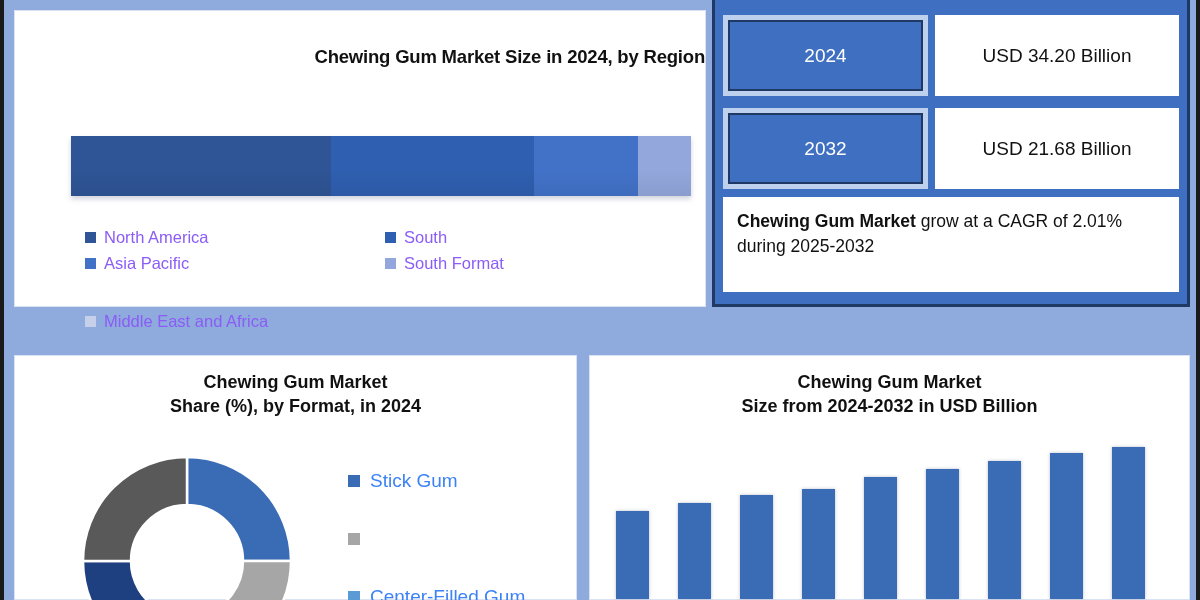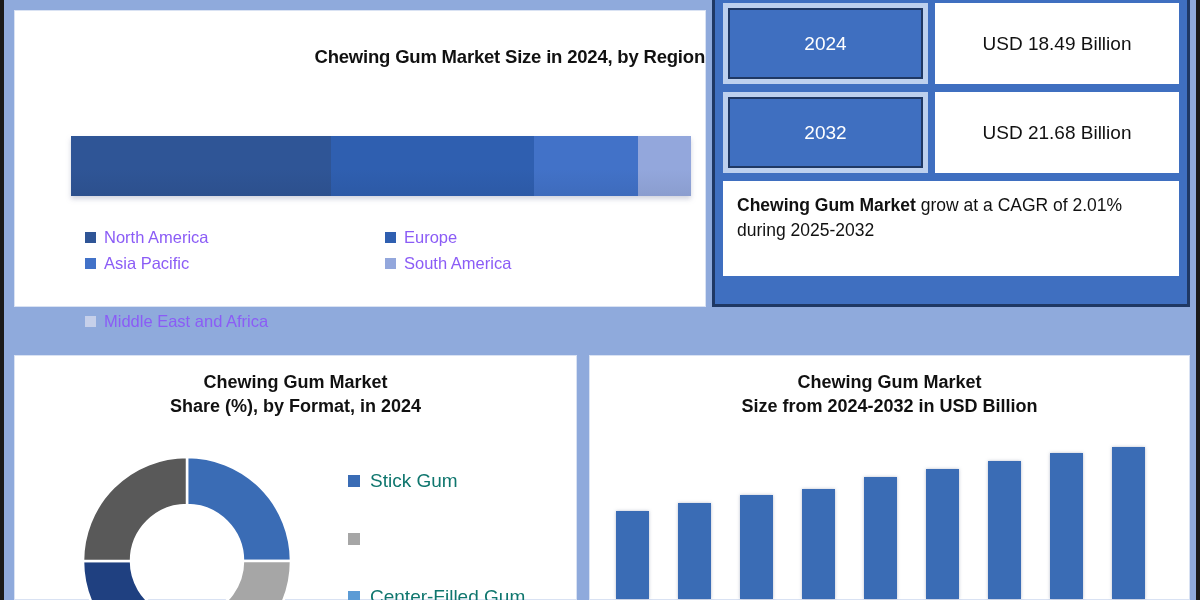--- a/index.html
+++ b/index.html
@@ -73,20 +73,21 @@
   #panel-stats {
     left: 712px; top: -8px; width: 478px; height: 315px;
     background: #3f6fc0;
     border: 3px solid #1f3864;
     padding: 8px;
   }
   .stat-row {
     display: flex; align-items: stretch;
     height: 81px;
     margin-bottom: 8px;
+    margin-top: 12px;
   }
   .year-box {
     width: 205px;
     background: #bdd0ee;
     padding: 5px;
     margin-right: 7px;
     display: flex;
   }
   .year-inner {
     flex: 1;
@@ -133,21 +134,21 @@
   }
   .donut-svg { display: block; }
   .legend-format {
     position: absolute;
     left: 333px; top: 96px;
   }
   .legend-format .li {
     display: flex; align-items: center;
     height: 58px;
     font-size: 19px;
-    color: #0f766e;
+    color: #3b82f6;
   }
   .legend-format .sw { width: 12px; height: 12px; margin-right: 10px; }
 
   
   #panel-forecast {
     left: 589px; top: 355px; width: 601px; height: 245px;
     border: 1px solid #d9e2f3;
   }
   .bars-area {
     position: absolute;
@@ -181,43 +182,43 @@
       </div>
   </div>
 
   <div class="legend-region" id="legend-region">
       <div class="li">
         <span class="sw" style="background: rgb(47, 85, 150);"></span>
         <span>North America</span>
       </div>
       <div class="li">
         <span class="sw" style="background: rgb(47, 95, 176);"></span>
-        <span>Europe</span>
+        <span>South</span>
       </div>
       <div class="li">
         <span class="sw" style="background: rgb(66, 114, 200);"></span>
         <span>Asia Pacific</span>
       </div>
       <div class="li">
         <span class="sw" style="background: rgb(147, 167, 220);"></span>
-        <span>South America</span>
+        <span>South Format</span>
       </div>
       <div class="li full">
         <span class="sw" style="background: rgb(198, 208, 234);"></span>
         <span>Middle East and Africa</span>
       </div>
     </div>
 </div>
 
 <div class="panel" id="panel-stats">
   <div class="stat-row">
     <div class="year-box">
       <div class="year-inner">2024</div>
     </div>
-    <div class="value-box">USD 18.49 Billion</div>
+    <div class="value-box">USD 34.20 Billion</div>
   </div>
 
   <div class="stat-row">
     <div class="year-box">
       <div class="year-inner">2032</div>
     </div>
     <div class="value-box">USD 21.68 Billion</div>
   </div>
 
   <div class="cagr-box">

